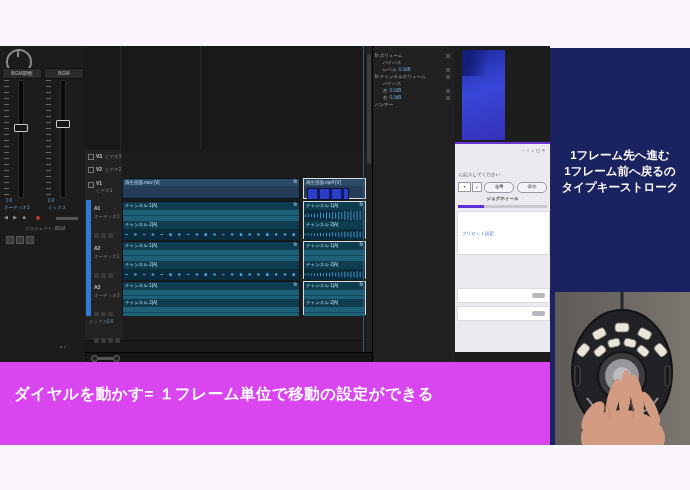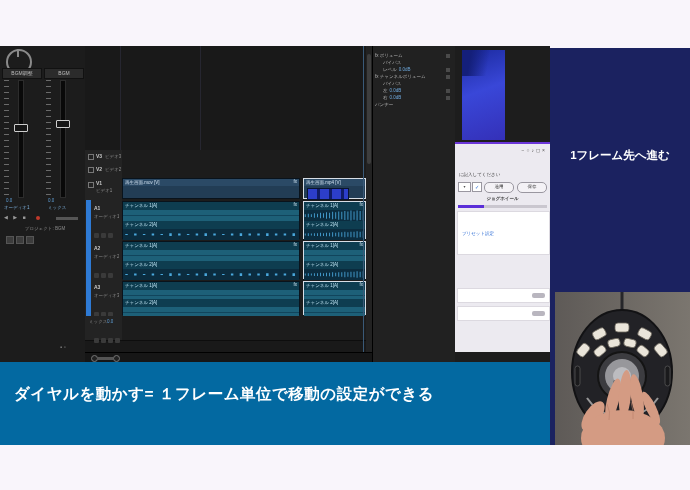--- a/index.html
+++ b/index.html
@@ -79,21 +79,21 @@
   .rowbadge{position:absolute;right:4px;top:4px;width:13px;height:5px;background:#b9b6bf;border-radius:2px;}
 
   
   #rightpanel{left:550px;top:48px;width:140px;height:397px;background:#1b2260;}
   #dialbox{left:12px;top:8px;width:112px;height:54px;border:2px solid #e9e9f0;}
   #dialbox span{display:block;text-align:center;line-height:54px;color:#fff;font-size:20px;font-weight:bold;}
   .descline{left:0;width:140px;text-align:center;color:#fff;font-weight:bold;font-size:11.5px;}
   #photo{left:5px;top:244px;width:135px;height:153px;background:linear-gradient(90deg,#5e5a57,#7b766f);overflow:hidden;}
 
   
-  #caption{left:0;top:362px;width:550px;height:83px;background:#0369a1;}
+  #caption{left:0;top:362px;width:550px;height:83px;background:#d946ef;}
   #caption span{position:absolute;left:14px;top:22px;color:#fff;font-weight:bold;font-size:15.5px;letter-spacing:.5px;white-space:nowrap;}
 </style>
 </head>
 <body>
 
 <div id="editor" class="abs">
 
   <div id="mixer" class="abs">
     <div class="abs knob">
         <i></i>
@@ -306,20 +306,22 @@
         <i class="rowbadge"></i>
       </div>
     <div class="abs listrow" style="left:2px;top:162px;width:91px;height:13px;">
         <i class="rowbadge"></i>
       </div>
   </div>
 </div>
 
 <div id="rightpanel" class="abs">
   <div class="abs descline t" style="top:100px;">1フレーム先へ進む</div>
+  <div class="abs descline t" style="top:116px;">1フレーム前へ戻るの</div>
+  <div class="abs descline t" style="top:132px;">タイプキーストローク</div>
 
   <div id="photo" class="abs">
     <svg width="135" height="153" viewBox="0 0 135 153">
       <line x1="67" y1="0" x2="67" y2="18" stroke="#26262a" stroke-width="3"></line>
       <ellipse cx="67" cy="80" rx="50" ry="62" fill="#222226" stroke="#121214" stroke-width="2"></ellipse>
 
       <g fill="#eae5da" stroke="#6f6a60" stroke-width="0.8">
         <rect x="22" y="53" width="13" height="9" rx="3" transform="rotate(-50 29 58)"></rect>
         <rect x="38" y="37" width="13" height="9" rx="3" transform="rotate(-28 45 42)"></rect>
         <rect x="60" y="31" width="14" height="9" rx="3"></rect>

